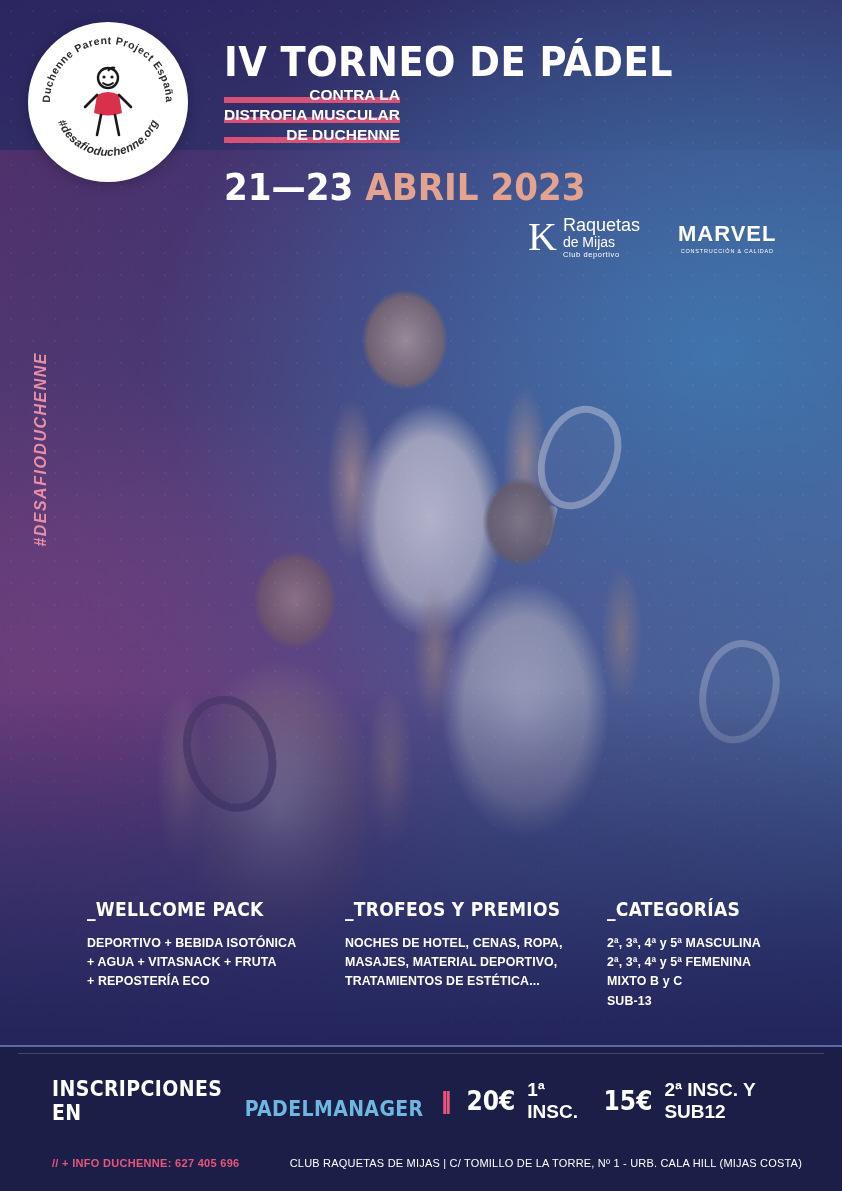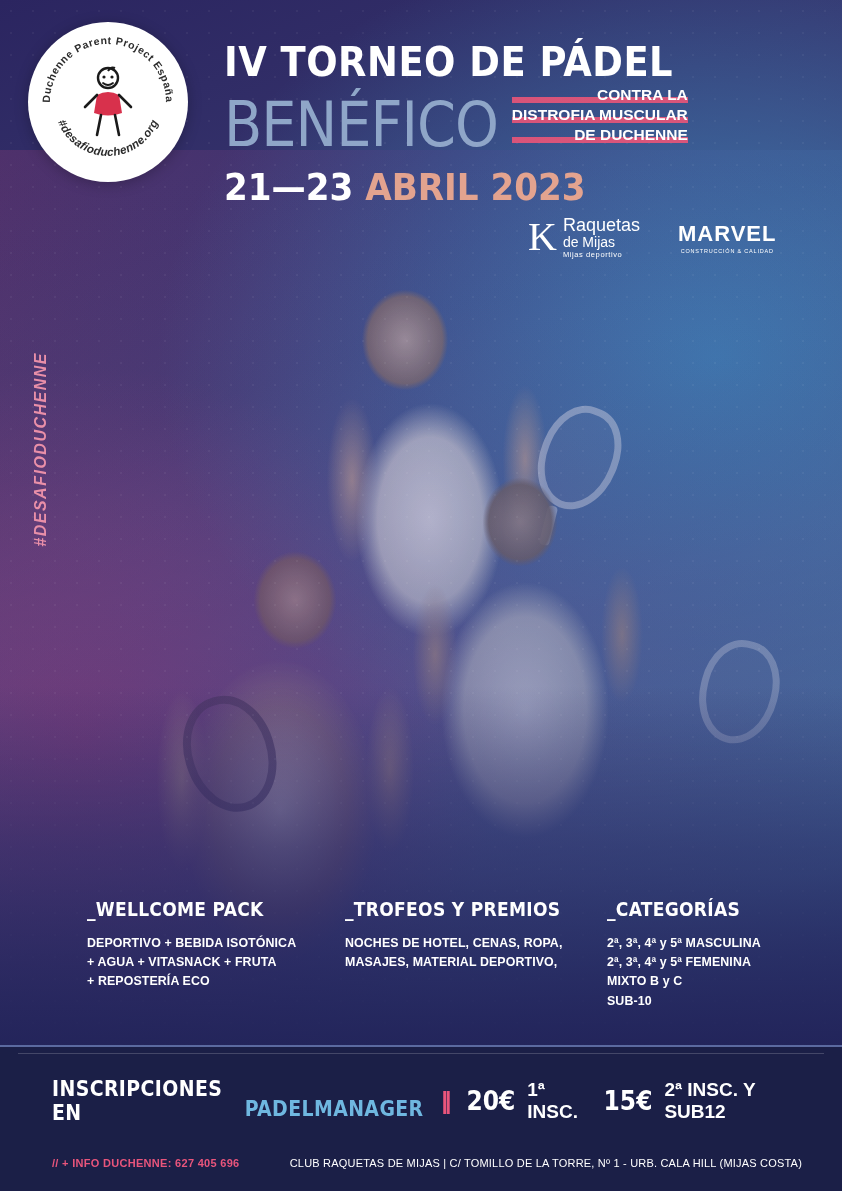--- a/index.html
+++ b/index.html
@@ -250,40 +250,39 @@
       <path d="M20 30 l-12 12" stroke="#1a1a1a" stroke-width="2.6" fill="none" stroke-linecap="round"></path>
       <path d="M42 30 l12 12" stroke="#1a1a1a" stroke-width="2.6" fill="none" stroke-linecap="round"></path>
       <path d="M24 50 l-4 20" stroke="#1a1a1a" stroke-width="2.6" fill="none" stroke-linecap="round"></path>
       <path d="M38 50 l4 20" stroke="#1a1a1a" stroke-width="2.6" fill="none" stroke-linecap="round"></path>
     </svg>
   </div>
 
   <div class="head">
     <div class="title-main">IV TORNEO DE PÁDEL</div>
     <div class="title-row">
-      <div class="benefico">BENÉFICO</div>
       <div class="subhead">
         <span class="hl">CONTRA LA</span>
         <span class="hl">DISTROFIA MUSCULAR</span>
         <span class="hl">DE DUCHENNE</span>
       </div>
     </div>
     <div class="dates">
       <span class="d1">21—23</span>
       <span class="d2">ABRIL 2023</span>
     </div>
   </div>
 
   <div class="sponsors">
     <div class="spon-raquetas">
       <div class="k">K</div>
       <div class="txt">
         <div class="r1">Raquetas</div>
         <div class="r2">de Mijas</div>
-        <div class="r3">Mijas deportivo</div>
+        <div class="r3">Club deportivo</div>
       </div>
     </div>
     <div class="spon-marvel">
       <div class="m1">MARVEL</div>
       <div class="m2">CONSTRUCCIÓN &amp; CALIDAD</div>
     </div>
   </div>
 
   <div class="vhash">#DESAFIODUCHENNE</div>
 
@@ -291,27 +290,28 @@
     <div class="col col1">
       <h3>_WELLCOME PACK</h3>
       <div class="li">DEPORTIVO + BEBIDA ISOTÓNICA</div>
       <div class="li">+ AGUA + VITASNACK + FRUTA</div>
       <div class="li">+ REPOSTERÍA ECO</div>
     </div>
     <div class="col col2">
       <h3>_TROFEOS Y PREMIOS</h3>
       <div class="li">NOCHES DE HOTEL, CENAS, ROPA,</div>
       <div class="li">MASAJES, MATERIAL DEPORTIVO,</div>
+      <div class="li">TRATAMIENTOS DE ESTÉTICA...</div>
     </div>
     <div class="col col3">
       <h3>_CATEGORÍAS</h3>
       <div class="li">2ª, 3ª, 4ª y  5ª MASCULINA</div>
       <div class="li">2ª, 3ª, 4ª y  5ª FEMENINA</div>
       <div class="li">MIXTO B y C</div>
-      <div class="li">SUB-10</div>
+      <div class="li">SUB-13</div>
     </div>
   </div>
 
   <div class="footer">
     <div class="foot-main">
       <span class="insc-label">INSCRIPCIONES EN</span>
       <span class="insc-brand">PADELMANAGER</span>
       <span class="sep">||</span>
       <span class="price">20€</span>
       <span class="price-note">1ª INSC.</span>

